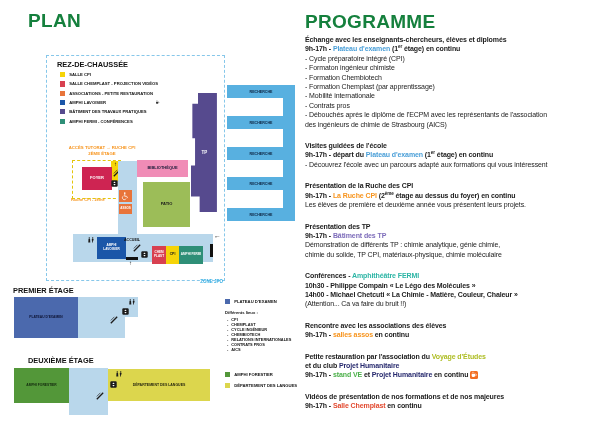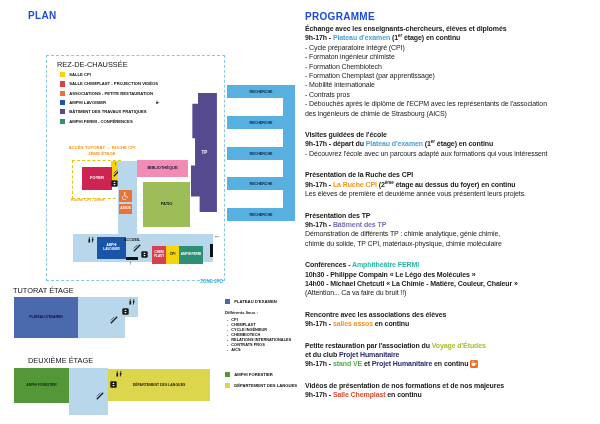--- a/index.html
+++ b/index.html
@@ -1,22 +1,22 @@
 <!DOCTYPE html>
 <html><head>
 <meta charset="utf-8">
 <style>
   html,body{margin:0;padding:0;background:#fff;}
   #canvas{position:relative;width:600px;height:424px;background:#fff;overflow:hidden;
           font-family:"Liberation Sans",sans-serif;color:#1b1b1b;}
   .abs{position:absolute;}
-  .big-title{font-size:10px;font-weight:800;color:#1d4ed8;letter-spacing:.3px;}
+  .big-title{font-size:19px;font-weight:800;color:#15803d;letter-spacing:.3px;}
   
   .dash-box{position:absolute;border:1px dashed #86c7ea;}
-  .floor-head{position:absolute;font-size:7.4px;font-weight:400;color:#111;}
+  .floor-head{position:absolute;font-size:7.4px;font-weight:700;color:#111;}
   .legend-row{display:flex;align-items:center;height:9.3px;}
   .legend-sq{width:5.2px;height:5.2px;margin-right:4px;flex:none;}
   .legend-lb{font-size:4.2px;font-weight:700;color:#111;white-space:nowrap;}
   .room{position:absolute;display:flex;align-items:center;justify-content:center;
         text-align:center;font-weight:700;line-height:1.15;}
   .room.wt{color:#fff;}
   .corr{position:absolute;}
   .mini{position:absolute;font-weight:700;color:#111;}
   .orange-note{position:absolute;font-size:4.3px;font-weight:800;color:#f7941d;text-align:center;line-height:1.5;}
   .icon{position:absolute;display:block;}
@@ -152,21 +152,21 @@
         <path d="M4 5L6 2.4 8 5z" fill="#fff"></path>
         <path d="M4 7l2 2.6L8 7z" fill="#fff"></path>
       </svg>
   </span>
   <div class="room wt" style="left: 152px; top: 246px; width: 14px; height: 18px; font-size: 3.1px; background-color: rgb(216, 64, 80);">CHEM PLAST</div>
   <div class="room" style="left: 166px; top: 246px; width: 13px; height: 18px; font-size: 3.4px; color: rgb(26, 26, 26); background-color: rgb(246, 212, 8);">CPI</div>
   <div class="room wt" style="left: 179px; top: 246px; width: 24px; height: 18px; font-size: 3.1px; background-color: rgb(46, 143, 119);">AMPHI FERMI</div>
   <div class="abs" style="left:210px;top:244px;width:3px;height:13px;background:#111;"></div>
   <div class="mini" style="position: absolute; left: 170px; top: 279px; width: 53px; text-align: right; font-size: 4.5px; color: rgb(53, 174, 227);">ZONE JPO</div>
 
-  <div class="floor-head" style="left:13px;top:286px;">TUTORAT ÉTAGE</div>
+  <div class="floor-head" style="left:13px;top:286px;">PREMIER ÉTAGE</div>
   <div class="room" style="left: 14px; top: 297px; width: 64px; height: 41px; font-size: 3.3px; color: rgb(13, 19, 51); background-color: rgb(75, 105, 173);">PLATEAU D'EXAMEN</div>
   <div class="corr" style="left: 78px; top: 297px; width: 47px; height: 41px; background-color: rgb(185, 215, 235);"></div>
   <div class="corr" style="left: 125px; top: 297px; width: 13px; height: 20px; background-color: rgb(185, 215, 235);"></div>
   <span class="icon ico-s" style="left:128px;top:299px;width:8px;height:6px;">
     <svg viewBox="0 0 14 10">
         <circle cx="4" cy="1.6" r="1.3" fill="#1c1c1c"></circle>
         <path d="M2.6 3.4h2.8l.4 6H2.2z" fill="#1c1c1c"></path>
         <circle cx="10" cy="1.6" r="1.3" fill="#1c1c1c"></circle>
         <path d="M8.4 3.4h3.2l-.6 3h-.5v3h-1.4v-3h-.5z" fill="#1c1c1c"></path>
       </svg>

